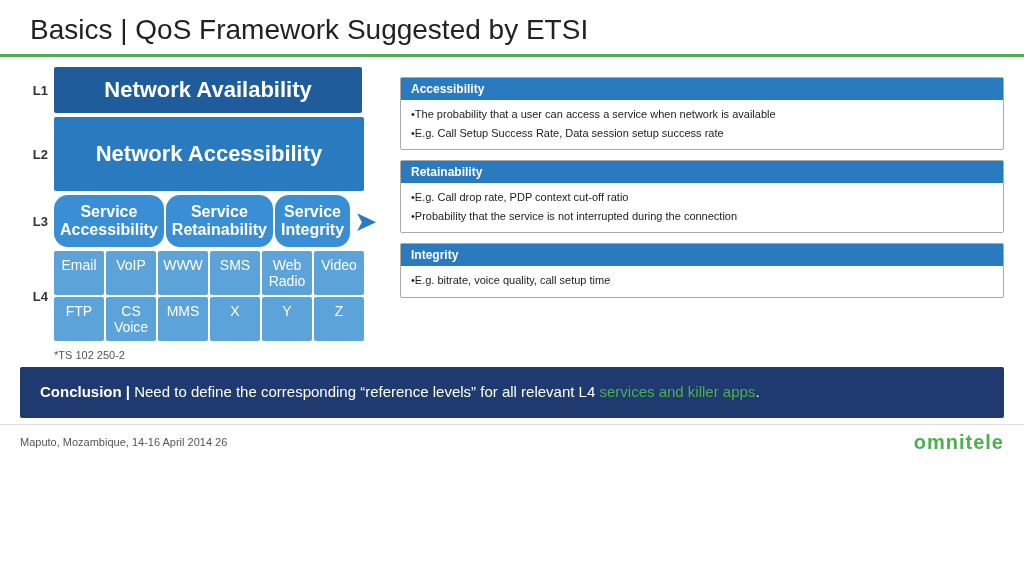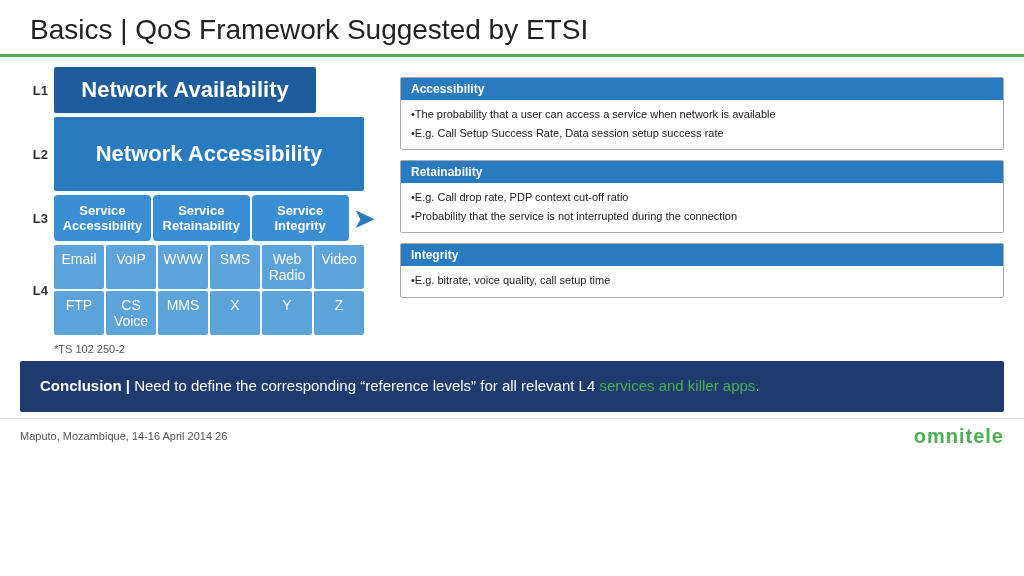--- a/index.html
+++ b/index.html
@@ -57,21 +57,21 @@
       margin-right: 6px;
     }
 
     .l1-box {
       background: #1e5c9c;
       color: white;
       font-size: 22px;
       font-weight: bold;
       padding: 10px 20px;
       text-align: center;
-      width: 262px;
+      width: 308px;
       border-radius: 2px;
     }
 
     .l2-box {
       background: #2a7abf;
       color: white;
       font-size: 22px;
       font-weight: bold;
       padding: 24px 20px;
       text-align: center;
@@ -82,26 +82,26 @@
     .l3-row {
       display: flex;
       flex-direction: row;
       gap: 2px;
       width: 310px;
     }
 
     .l3-box {
       background: #3a8fd4;
       color: white;
-      font-size: 13px;
+      font-size: 16px;
       font-weight: bold;
       text-align: center;
       padding: 8px 6px;
       flex: 1;
-      border-radius: 4px;
+      border-radius: 14px;
     }
 
     .l4-section {
       width: 310px;
     }
 
     .l4-top-row {
       display: flex;
       flex-direction: row;
       gap: 2px;

